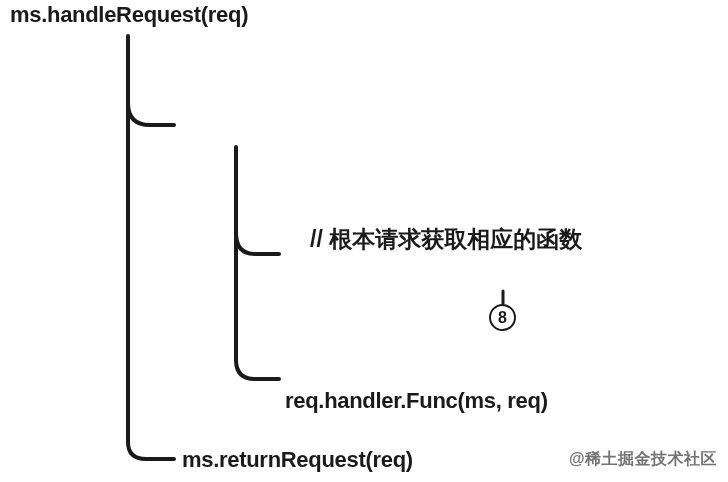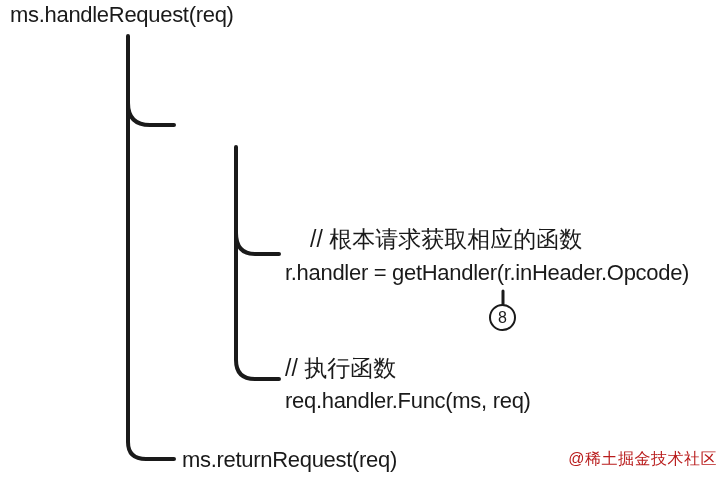--- a/index.html
+++ b/index.html
@@ -5,21 +5,21 @@
   html, body { margin: 0; padding: 0; }
   body {
     width: 728px;
     height: 482px;
     position: relative;
     background: #ffffff;
     overflow: hidden;
     font-family: "Liberation Sans", "DejaVu Sans", sans-serif;
     color: #1a1a1a;
   }
-  .stage { position: absolute; inset: 0; }
+  .stage { position: absolute; inset: 0; font-weight: bold; }
   svg.tree { position: absolute; left: 0; top: 0; }
   .label {
     position: absolute;
     white-space: nowrap;
     font-size: 22px;
     line-height: 1.1;
     letter-spacing: -0.3px;
     color: #1a1a1a;
   }
   .comment { font-size: 23px; letter-spacing: 0; }
@@ -38,21 +38,21 @@
     justify-content: center;
     font-size: 16px;
     color: #1a1a1a;
   }
   .watermark {
     position: absolute;
     right: 11px;
     top: 449px;
     font-size: 16px;
     letter-spacing: 0.5px;
-    color: #b91c1c;
+    color: #737373;
   }
 </style>
 </head>
 <body>
 
 <div class="stage">
 
   <svg class="tree" width="728" height="482" viewBox="0 0 728 482">
     <g fill="none" stroke="#1a1a1a" stroke-width="4" stroke-linecap="round">
       <path d="M128 36 L128 442 Q128 459 146 459 L174 459"></path>
@@ -61,27 +61,25 @@
       <path d="M236 233 Q236 254 255 254 L279 254"></path>
       <path d="M503 291 L503 304" stroke-width="3"></path>
     </g>
   </svg>
 
   <div class="label" style="left:10px; top:3px;">ms.handleRequest(req)</div>
 
 
   <div class="label comment" style="left:285px; top:227px;margin-left:25px;">// 根本请求获取相应的函数</div>
 
-  <div class="label" style="left:285px; top:261px;">r.handler = getHandler(r.inHeader.Opcode)</div>
 
   <div class="badge">
     <span>8</span>
   </div>
 
-  <div class="label comment" style="left:285px; top:356px;">// 执行函数</div>
 
   <div class="label" style="left:285px; top:389px;">req.handler.Func(ms, req)</div>
 
   <div class="label" style="left:182px; top:448px;">ms.returnRequest(req)</div>
 
   <div class="watermark">@稀土掘金技术社区</div>
 
 </div>
 
 </body></html>

